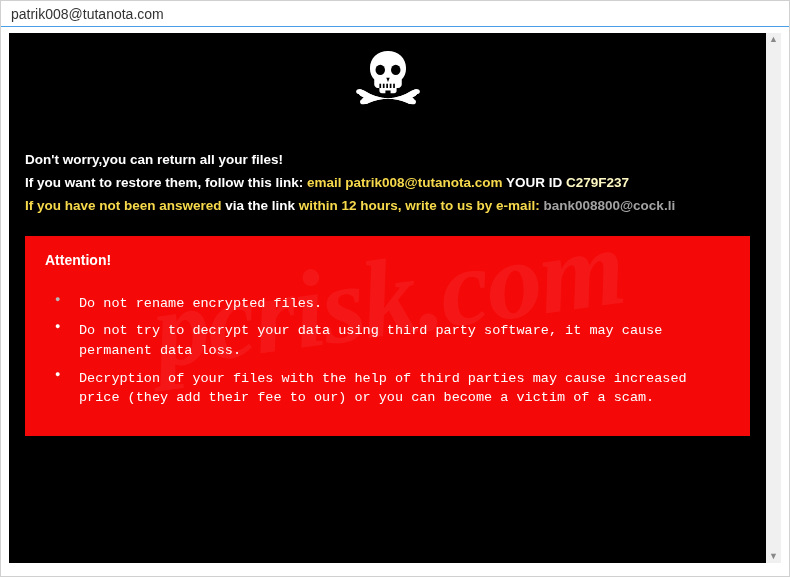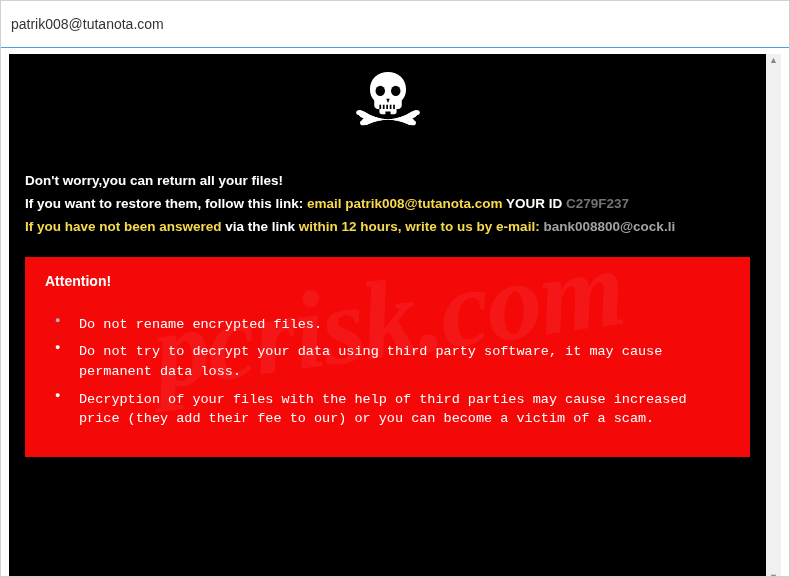--- a/index.html
+++ b/index.html
@@ -6,21 +6,21 @@
     body {
       width: 790px;
       height: 577px;
       font-family: "Segoe UI", Tahoma, sans-serif;
       background: #fff;
       overflow: hidden;
       position: relative;
       border: 1px solid #d0d0d0;
     }
     .titlebar {
-      height: 47px;
+      height: 26px;
       background: #fff;
       border-bottom: 1px solid #4aa0e8;
       padding: 4px 10px;
       font-size: 14px;
       color: #333;
       display: flex;
       align-items: center;
     }
     .content-wrap {
       position: relative;
@@ -63,21 +63,21 @@
       letter-spacing: 0.5px;
       margin-top: 8px;
     }
     .info {
       margin: 28px 16px 0 16px;
       font-size: 13.5px;
       line-height: 1.7;
       font-weight: 700;
     }
     .yellow { color: #f7d94c; font-weight: 700; }
-    .orange { color: #737373; font-weight: 700; }
+    .orange { color: #fef9c3; font-weight: 700; }
     .green { color: #a3a3a3; font-weight: 700; }
     .red-box {
       margin: 18px 16px 0 16px;
       background: #f50808;
       padding: 16px 20px 20px 20px;
       font-size: 13.5px;
     }
     .attention-label {
       color: #fff;
       font-weight: 700;

